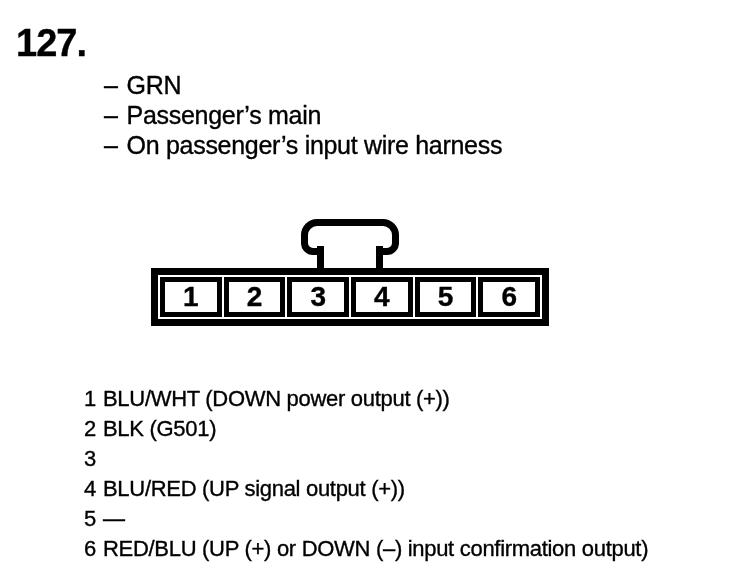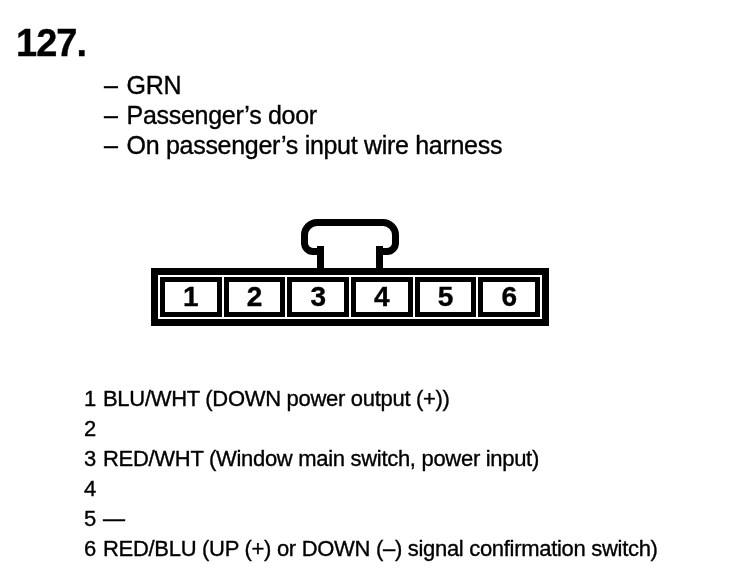--- a/index.html
+++ b/index.html
@@ -121,21 +121,21 @@
     <span class="title-num">127.</span>
   </div>
 
   <ul class="bullets">
     <li class="bullet-row">
       <span class="dash">–</span>
       <span>GRN</span>
     </li>
     <li class="bullet-row">
       <span class="dash">–</span>
-      <span>Passenger’s door</span>
+      <span>Passenger’s main</span>
     </li>
     <li class="bullet-row">
       <span class="dash">–</span>
       <span>On passenger’s input wire harness</span>
     </li>
   </ul>
 
   <div class="connector">
     <div class="tab-wide"></div>
     <div class="tab-stem"></div>
@@ -161,31 +161,32 @@
     </div>
   </div>
 
   <div class="pinlist">
     <div class="pin-row">
       <span class="pin-num">1</span>
       <span class="pin-desc">BLU/WHT (DOWN power output (+))</span>
     </div>
     <div class="pin-row">
       <span class="pin-num">2</span>
+      <span class="pin-desc">BLK (G501)</span>
     </div>
     <div class="pin-row">
       <span class="pin-num">3</span>
-      <span class="pin-desc">RED/WHT (Window main switch, power input)</span>
     </div>
     <div class="pin-row">
       <span class="pin-num">4</span>
+      <span class="pin-desc">BLU/RED (UP signal output (+))</span>
     </div>
     <div class="pin-row">
       <span class="pin-num">5</span>
       <span class="pin-desc">—</span>
     </div>
     <div class="pin-row">
       <span class="pin-num">6</span>
-      <span class="pin-desc">RED/BLU (UP (+) or DOWN (–) signal confirmation switch)</span>
+      <span class="pin-desc">RED/BLU (UP (+) or DOWN (–) input confirmation output)</span>
     </div>
   </div>
 
 </div>
 
 </body></html>

